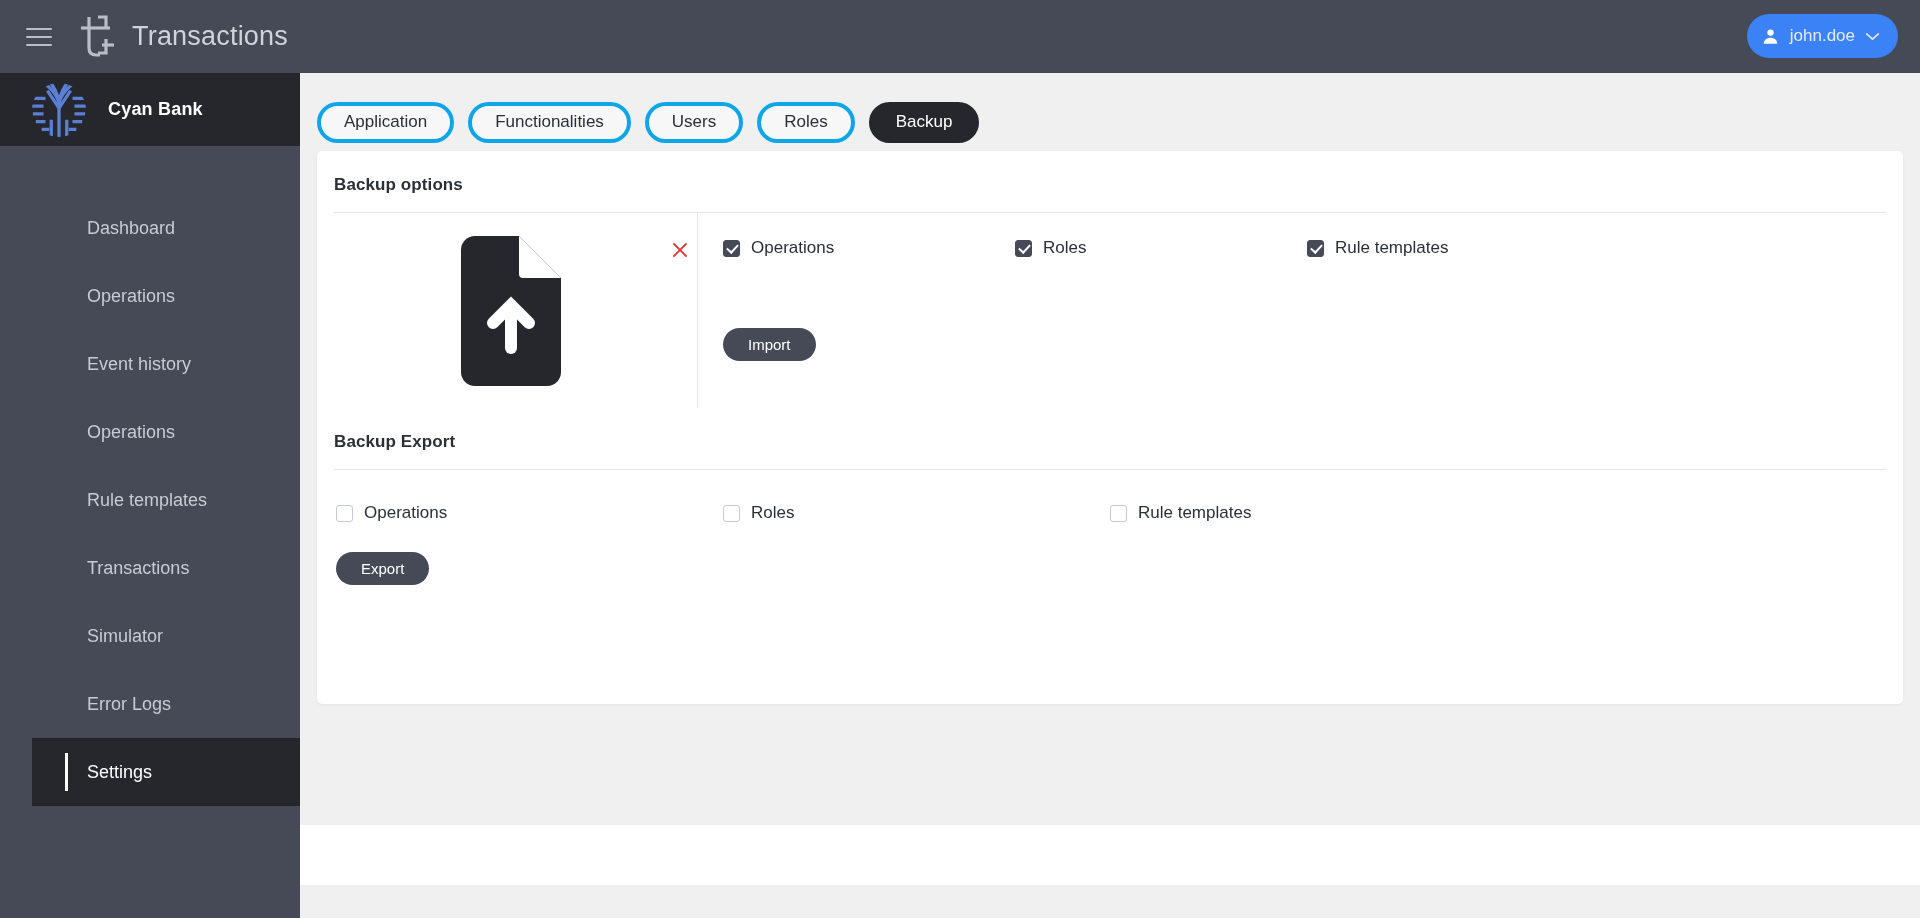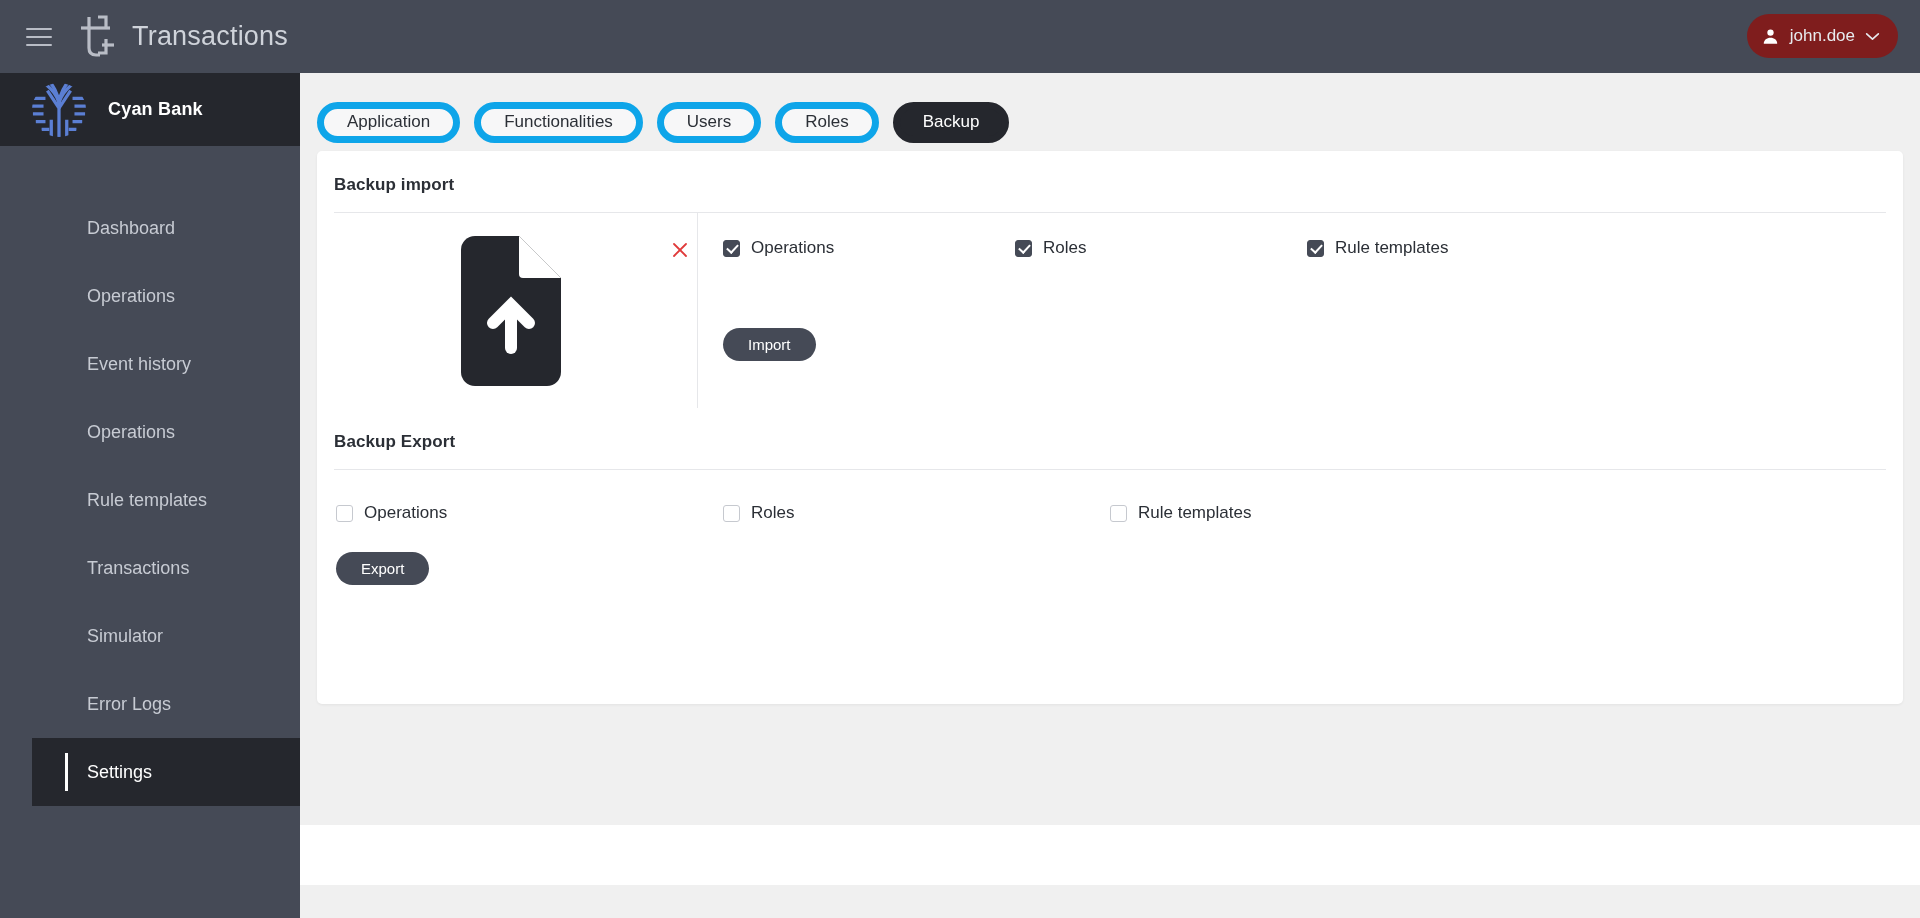--- a/index.html
+++ b/index.html
@@ -68,21 +68,21 @@
     letter-spacing: .2px;
     font-weight: 400;
   }
 
   .user-pill {
     position: absolute;
     right: 22px;
     top: 14px;
     height: 44px;
     padding: 0 18px 0 14px;
-    background: #7f1d1d;
+    background: #3b82f6;
     border-radius: 22px;
     display: flex;
     align-items: center;
     gap: 10px;
     cursor: pointer;
     z-index: 6;
   }
   .user-pill .avatar-ic { width: 19px; height: 19px; display:block; }
   .user-name { font-size: 17px; color: #e7eaee; }
   .chev { width: 15px; height: 9px; display:block; }
@@ -151,21 +151,21 @@
     align-items: center;
     gap: 14px;
     padding: 20px 0 0 17px;
     height: 78px;
   }
   .tab {
     height: 41px;
     padding: 0 23px;
     border-radius: 21px;
     background: #f7f7f8;
-    border: 7px solid #0ea5e9;
+    border: 4px solid #0ea5e9;
     display: flex;
     align-items: center;
     font-size: 17px;
     color: #2b2f36;
     cursor: pointer;
     white-space: nowrap;
   }
   .tab.active {
     background: #25272d;
     border-color: #25272d;
@@ -411,21 +411,21 @@
         <span>Roles</span>
       </div>
     <div class="tab active">
         <span>Backup</span>
       </div>
   </div>
 
   <div class="card">
 
     
-    <div class="section-title">Backup import</div>
+    <div class="section-title">Backup options</div>
     <div class="rule"></div>
 
     <div class="import-row">
 
       <div class="drop-zone">
         <div class="file-icon-wrap">
           <svg class="file-upload-icon" viewBox="0 0 108 150">
             <path d="M8 14 A14 14 0 0 1 22 0 H66 L108 42 V136 A14 14 0 0 1 94 150 H22 A14 14 0 0 1 8 136 Z" fill="#25272d"></path>
             <path d="M66 0 L108 42 H70 A4 4 0 0 1 66 38 Z" fill="#ffffff"></path>
             <g stroke="#ffffff" stroke-width="12" stroke-linecap="round" fill="none">

